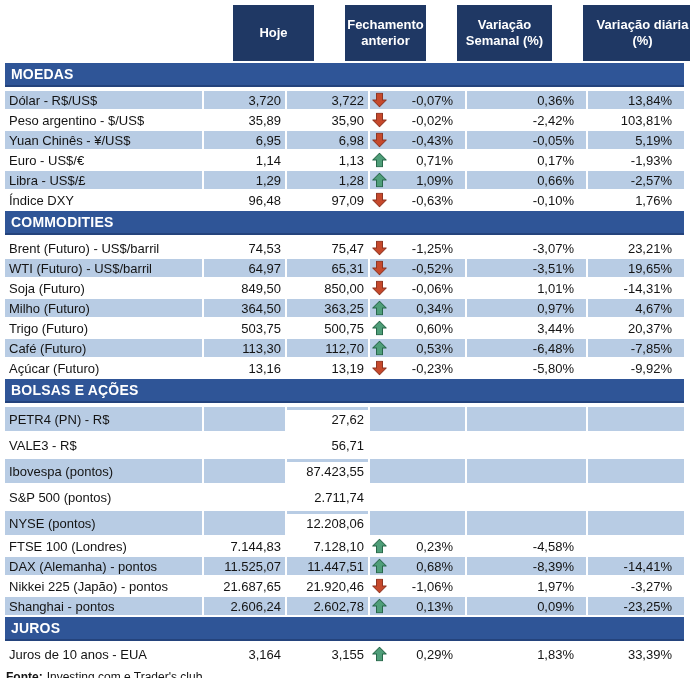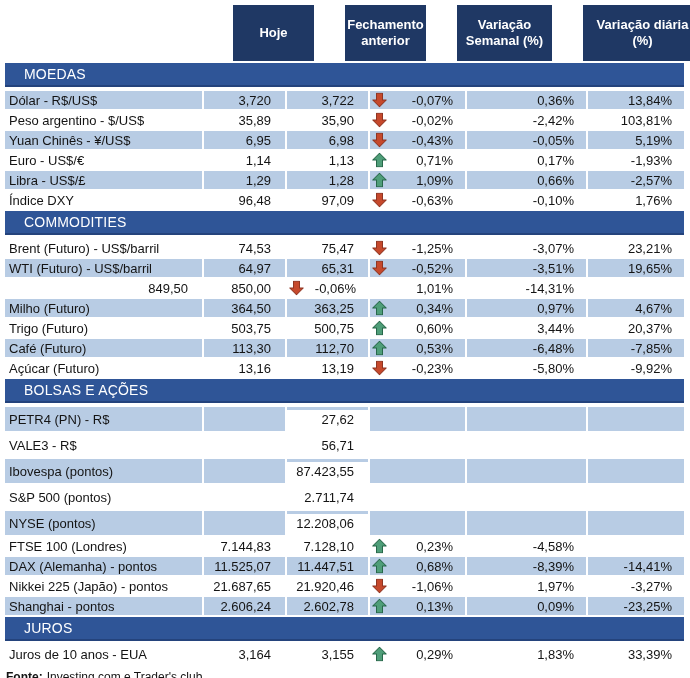--- a/index.html
+++ b/index.html
@@ -21,34 +21,34 @@
   .header-row{margin-bottom:2px;gap:31px;}
   .h-spacer{background:#fff;}
   .h-cell{
     background:var(--header-bg);color:#fff;font-weight:bold;font-size:13px;
     height:56px;display:flex;align-items:center;justify-content:center;
     text-align:center;line-height:1.25;padding:0 2px;box-sizing:border-box;
   }
   
   .section-bar{
     background:var(--section-bg);border-bottom:2px solid var(--section-border);
-    color:#fff;font-weight:normal;font-size:14px;height:22px;
-    display:flex;align-items:center;padding-left:19px;margin-bottom:4px;
+    color:#fff;font-weight:bold;font-size:14px;height:22px;
+    display:flex;align-items:center;padding-left:6px;margin-bottom:4px;
     letter-spacing:0.2px;box-sizing:content-box;
   }
   
   .row{margin-bottom:2px;}
   .cell{
     background:var(--row-plain);height:18px;display:flex;align-items:center;
     font-size:13px;white-space:nowrap;overflow:hidden;box-sizing:border-box;
   }
   .row.shaded .cell{background:var(--row-shade);}
   .row.tall .cell{height:24px;}
   .cell.label{padding-left:4px;text-align:right;}
-  .cell.num{justify-content:flex-end;padding-right:14px;}
+  .cell.num{justify-content:flex-end;padding-right:4px;}
   .cell.pct{justify-content:flex-end;padding-right:12px;position:relative;}
   .cell .arrow{position:absolute;left:2px;top:50%;transform:translateY(-50%);display:flex;}
   .row.shaded .cell.fech-plain{background:var(--row-plain);box-shadow:inset 0 3px 0 var(--row-shade);}
   
   .fonte{font-size:12px;margin-top:7px;padding-left:1px;}
   .fonte b{margin-right:4px;}
 </style>
 </head>
 <body>
 
@@ -180,20 +180,21 @@
             <svg viewBox="0 0 20 20" width="15" height="15">
               <polygon points="10,19 19,10 14,10 14,1 6,1 6,10 1,10" fill="#C6492C" stroke="#8F3522" stroke-width="1.4" stroke-linejoin="round"></polygon>
             </svg>
           </span>
           <span>-0,52%</span>
         </div>
         <div class="cell pct">-3,51%</div>
         <div class="cell pct">19,65%</div>
       </div>
       <div class="grid-row row">
+        <div class="cell label">Soja (Futuro)</div>
         <div class="cell num">849,50</div>
         <div class="cell num">850,00</div>
         <div class="cell pct">
           <span class="arrow">
             <svg viewBox="0 0 20 20" width="15" height="15">
               <polygon points="10,19 19,10 14,10 14,1 6,1 6,10 1,10" fill="#C6492C" stroke="#8F3522" stroke-width="1.4" stroke-linejoin="round"></polygon>
             </svg>
           </span>
           <span>-0,06%</span>
         </div>

